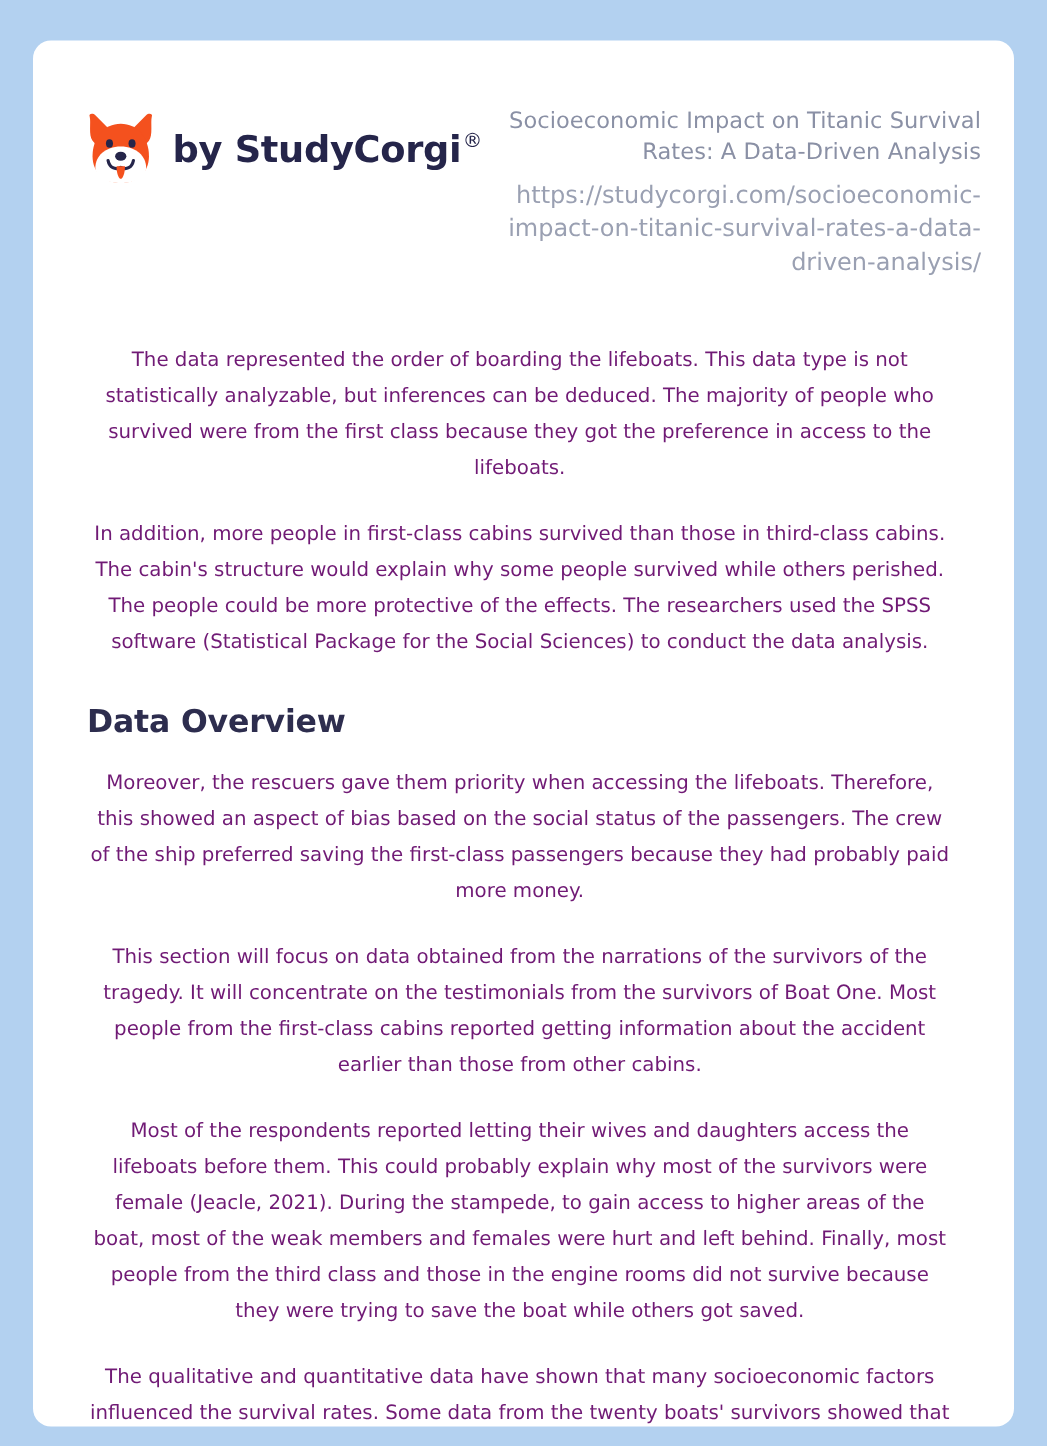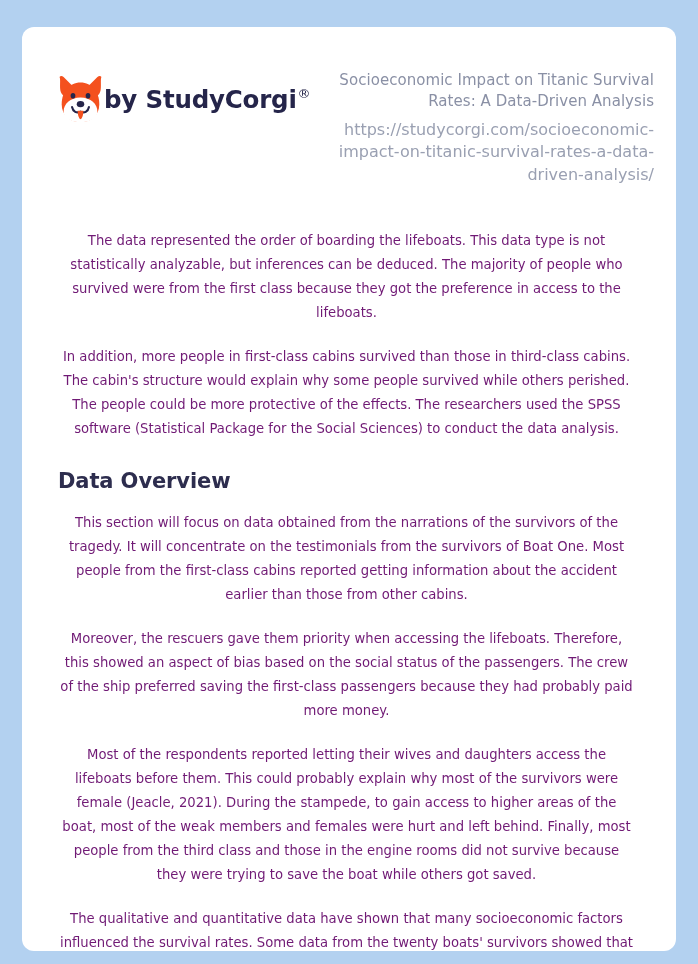--- a/index.html
+++ b/index.html
@@ -27,21 +27,21 @@
   .doc-header {
     display: flex;
     align-items: flex-start;
     justify-content: space-between;
     padding: 41px 22px 0 35px;
     box-sizing: border-box;
   }
   .brand {
     display: flex;
     align-items: center;
-    gap: 0;
+    gap: 11px;
     padding-top: 7px;
   }
   .brand-logo {
     width: 47px;
     height: 48px;
     flex: none;
     display: block;
   }
   .brand-name {
     font-size: 24.5px;
@@ -125,19 +125,19 @@
       <p class="doc-title">Socioeconomic Impact on Titanic Survival Rates: A Data-Driven Analysis</p>
       <p class="doc-url">https://studycorgi.com/socioeconomic-impact-on-titanic-survival-rates-a-data-driven-analysis/</p>
     </div>
 
   </div>
 
   <div class="doc-body">
     <p>The data represented the order of boarding the lifeboats. This data type is not statistically analyzable, but inferences can be deduced. The majority of people who survived were from the first class because they got the preference in access to the lifeboats.</p>
     <p>In addition, more people in first-class cabins survived than those in third-class cabins. The cabin's structure would explain why some people survived while others perished. The people could be more protective of the effects. The researchers used the SPSS software (Statistical Package for the Social Sciences) to conduct the data analysis.</p>
     <h2>Data Overview</h2>
+    <p>Moreover, the rescuers gave them priority when accessing the lifeboats. Therefore, this showed an aspect of bias based on the social status of the passengers. The crew of the ship preferred saving the first-class passengers because they had probably paid more money.</p>
     <p>This section will focus on data obtained from the narrations of the survivors of the tragedy. It will concentrate on the testimonials from the survivors of Boat One. Most people from the first-class cabins reported getting information about the accident earlier than those from other cabins.</p>
-    <p>Moreover, the rescuers gave them priority when accessing the lifeboats. Therefore, this showed an aspect of bias based on the social status of the passengers. The crew of the ship preferred saving the first-class passengers because they had probably paid more money.</p>
     <p>Most of the respondents reported letting their wives and daughters access the lifeboats before them. This could probably explain why most of the survivors were female (Jeacle, 2021). During the stampede, to gain access to higher areas of the boat, most of the weak members and females were hurt and left behind. Finally, most people from the third class and those in the engine rooms did not survive because they were trying to save the boat while others got saved.</p>
     <p>The qualitative and quantitative data have shown that many socioeconomic factors influenced the survival rates. Some data from the twenty boats' survivors showed that most were from well-to-do families. Those passengers from the third class were in</p>
   </div>
 
 </div>
 
 </body></html>

